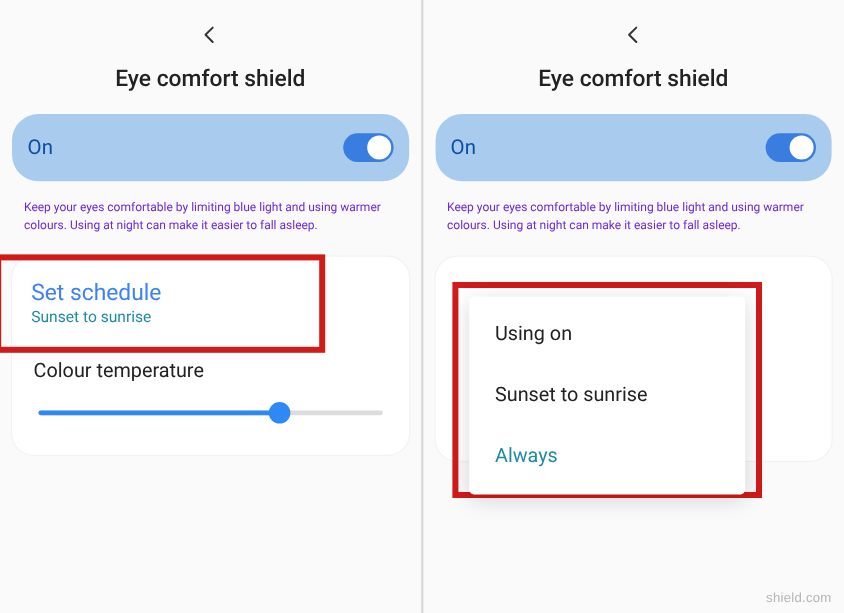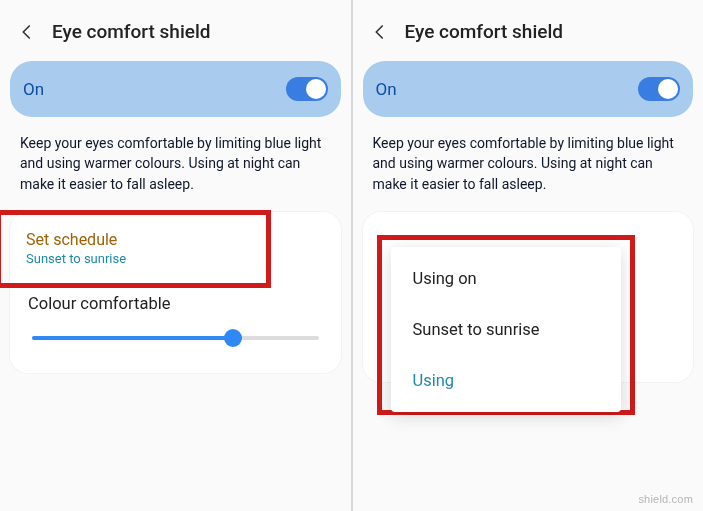--- a/index.html
+++ b/index.html
@@ -22,20 +22,21 @@
       display: flex;
       flex-direction: column;
       position: relative;
     }
     .panel-left { border-right: 2px solid #d8d8d8; }
     .header {
       display: flex;
       align-items: center;
       gap: 16px;
       padding: 20px 18px 18px 18px;
+      flex-direction: column;
     }
     .back-icon svg { width: 18px; height: 18px; display: block; }
     .title {
       font-size: 19px;
       font-weight: 500;
       color: #222;
     }
     .on-row {
       margin: 0 10px;
       background: #a8cbee;
@@ -49,36 +50,36 @@
     .toggle {
       width: 42px; height: 24px; border-radius: 12px; background: #3a7de0;
       position: relative;
     }
     .toggle::after {
       content: ""; position: absolute; top: 2px; right: 2px;
       width: 20px; height: 20px; background: #fff; border-radius: 50%;
     }
     .desc {
       padding: 16px 20px 18px 20px;
-      font-size: 14px;
-      color: #0f172a;
+      font-size: 10px;
+      color: #6d28d9;
       line-height: 1.45;
     }
     .card {
       margin: 0 10px;
       background: #fff;
       border-radius: 18px;
       box-shadow: 0 0 0 1px rgba(0,0,0,0.03);
       padding: 4px 0 20px 0;
       position: relative;
     }
     .schedule-row {
       padding: 14px 16px 14px 16px;
     }
-    .schedule-title { font-size: 16px; color: #a16207; }
+    .schedule-title { font-size: 19px; color: #3b82f6; }
     .schedule-sub  { font-size: 13px; color: #1e8aa6; margin-top: 2px; }
     .highlight-box {
       position: absolute;
       border: 5px solid #d11a1a;
       pointer-events: none;
     }
     .temp-label {
       padding: 14px 18px 6px 18px;
       font-size: 16.5px;
       color: #222;
@@ -147,21 +148,21 @@
 
     <div class="card">
       <div style="position:relative;">
         <div class="schedule-row">
           <div class="schedule-title">Set schedule</div>
           <div class="schedule-sub">Sunset to sunrise</div>
         </div>
         <div class="highlight-box" style="top:-6px; left:-14px; right:70px; bottom:-8px;"></div>
       </div>
 
-      <div class="temp-label">Colour comfortable</div>
+      <div class="temp-label">Colour temperature</div>
       <div class="slider">
         <div class="slider-track"></div>
         <div class="slider-fill" style="width:70%;"></div>
         <div class="slider-thumb" style="left:70%;"></div>
       </div>
     </div>
   </div>
 
   <div class="panel">
     <div class="header">
@@ -178,19 +179,19 @@
       <span class="toggle"></span>
     </div>
 
     <div class="desc">Keep your eyes comfortable by limiting blue light and using warmer colours. Using at night can make it easier to fall asleep.</div>
 
     <div class="card" style="min-height:170px;"></div>
 
     <div class="popup" style="left:38px; top:247px; width:230px;">
       <div class="popup-item">Using on</div>
       <div class="popup-item">Sunset to sunrise</div>
-      <div class="popup-item custom">Using</div>
+      <div class="popup-item custom">Always</div>
     </div>
     <div class="highlight-box" style="left:24px; top:235px; width:258px; height:180px;"></div>
   </div>
 </div>
 
 <div class="watermark">shield.com</div>
 
 </body></html>

